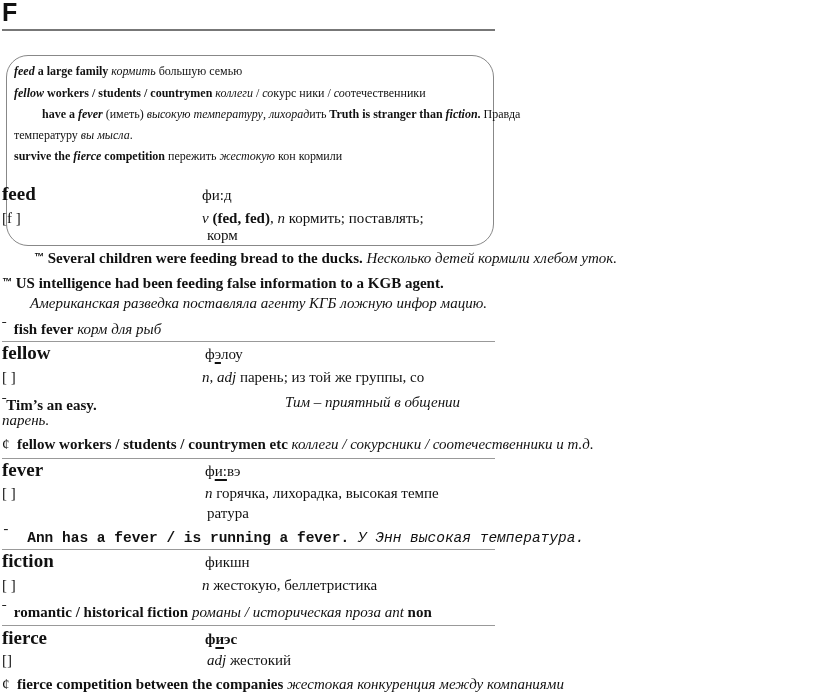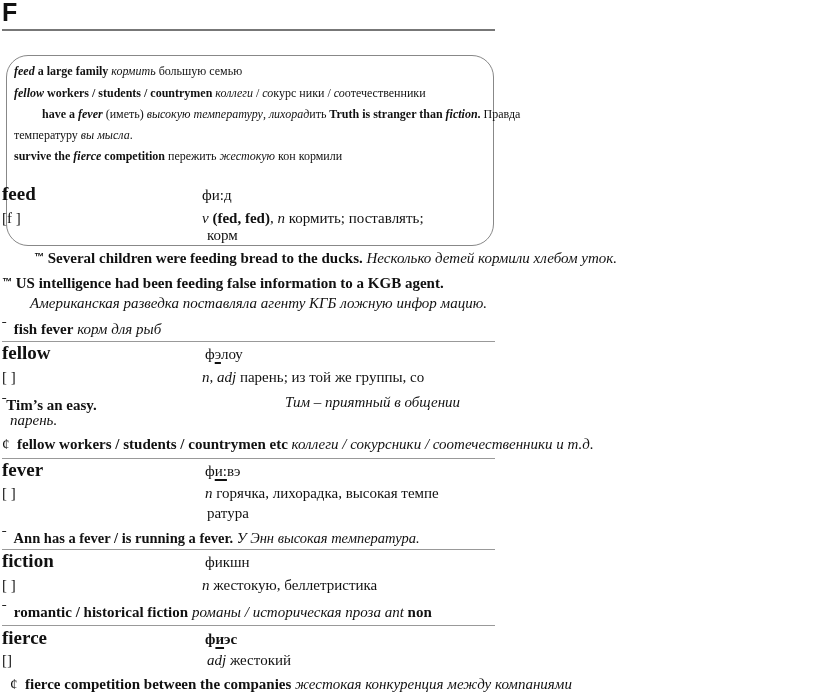--- a/index.html
+++ b/index.html
@@ -82,39 +82,39 @@
 <div class="abs s15" style="left:2px; top:369px;">[         ]</div>
 <div class="abs s15" style="left:202px; top:369px;">
   <i>n, adj</i><span> парень; из той же группы, со</span>
 </div>
 <div class="abs s15" style="left:2px; top:394px;">
   <span class="dash">ˉ</span><b>Tim’s an easy.</b>
 </div>
 <div class="abs s15" style="left:285px; top:394px;">
   <i>Тим – приятный в общении</i>
 </div>
-<div class="abs s15" style="left:10px; top:412px;">
+<div class="abs s15" style="left:2px; top:412px;">
   <i>парень.</i>
 </div>
 <div class="abs s15" style="left:2px; top:436px;">
   <span>¢</span>&nbsp;&nbsp;<b>fellow workers / students / countrymen etc</b>
   <i>коллеги / сокурсники / соотечественники и т.д.</i>
 </div>
 <div class="sep" style="top:458px;"></div>
 
 <div class="abs hw" style="left:2px; top:459px;">fever</div>
 <div class="abs s15" style="left:205px; top:463px;">
   <span>ф</span><span class="ul">и:</span><span>вэ</span>
 </div>
 <div class="abs s15" style="left:2px; top:485px;">[         ]</div>
 <div class="abs s15" style="left:205px; top:485px;">
   <i>n</i><span> горячка, лихорадка, высокая темпе</span>
 </div>
 <div class="abs s15" style="left:207px; top:505px;">ратура</div>
-<div class="abs s14" style="left:2px; top:527px;">
+<div class="abs s14" style="left:2px; top:527px;font-family:Liberation Mono, monospace;">
   <span class="dash">ˉ</span>&nbsp;&nbsp;<b>Ann has a fever / is running a fever.</b>
   <i>У Энн высокая температура.</i>
 </div>
 <div class="sep" style="top:549px;"></div>
 
 <div class="abs hw" style="left:2px; top:550px;">fiction</div>
 <div class="abs s15" style="left:205px; top:554px;">фикшн</div>
 <div class="abs s15" style="left:2px; top:577px;">[       ]</div>
 <div class="abs s15" style="left:202px; top:577px;">
   <i>n</i><span> жестокую, беллетристика</span>
@@ -128,16 +128,16 @@
 <div class="sep" style="top:625px;"></div>
 
 <div class="abs hw" style="left:2px; top:627px;">fierce</div>
 <div class="abs s15" style="left:205px; top:631px;font-weight:bold;">
   <span>ф</span><span class="ul">и</span><span>эс</span>
 </div>
 <div class="abs s15" style="left:2px; top:652px;">[]</div>
 <div class="abs s15" style="left:207px; top:652px;">
   <i>adj</i><span> жестокий</span>
 </div>
-<div class="abs s15" style="left:2px; top:676px;margin-left:8px;">
+<div class="abs s15" style="left:2px; top:676px;">
   <span>¢</span>&nbsp;&nbsp;<b>fierce competition between the companies</b>
   <i>жестокая конкуренция между компаниями</i>
 </div>
 
 </body></html>

